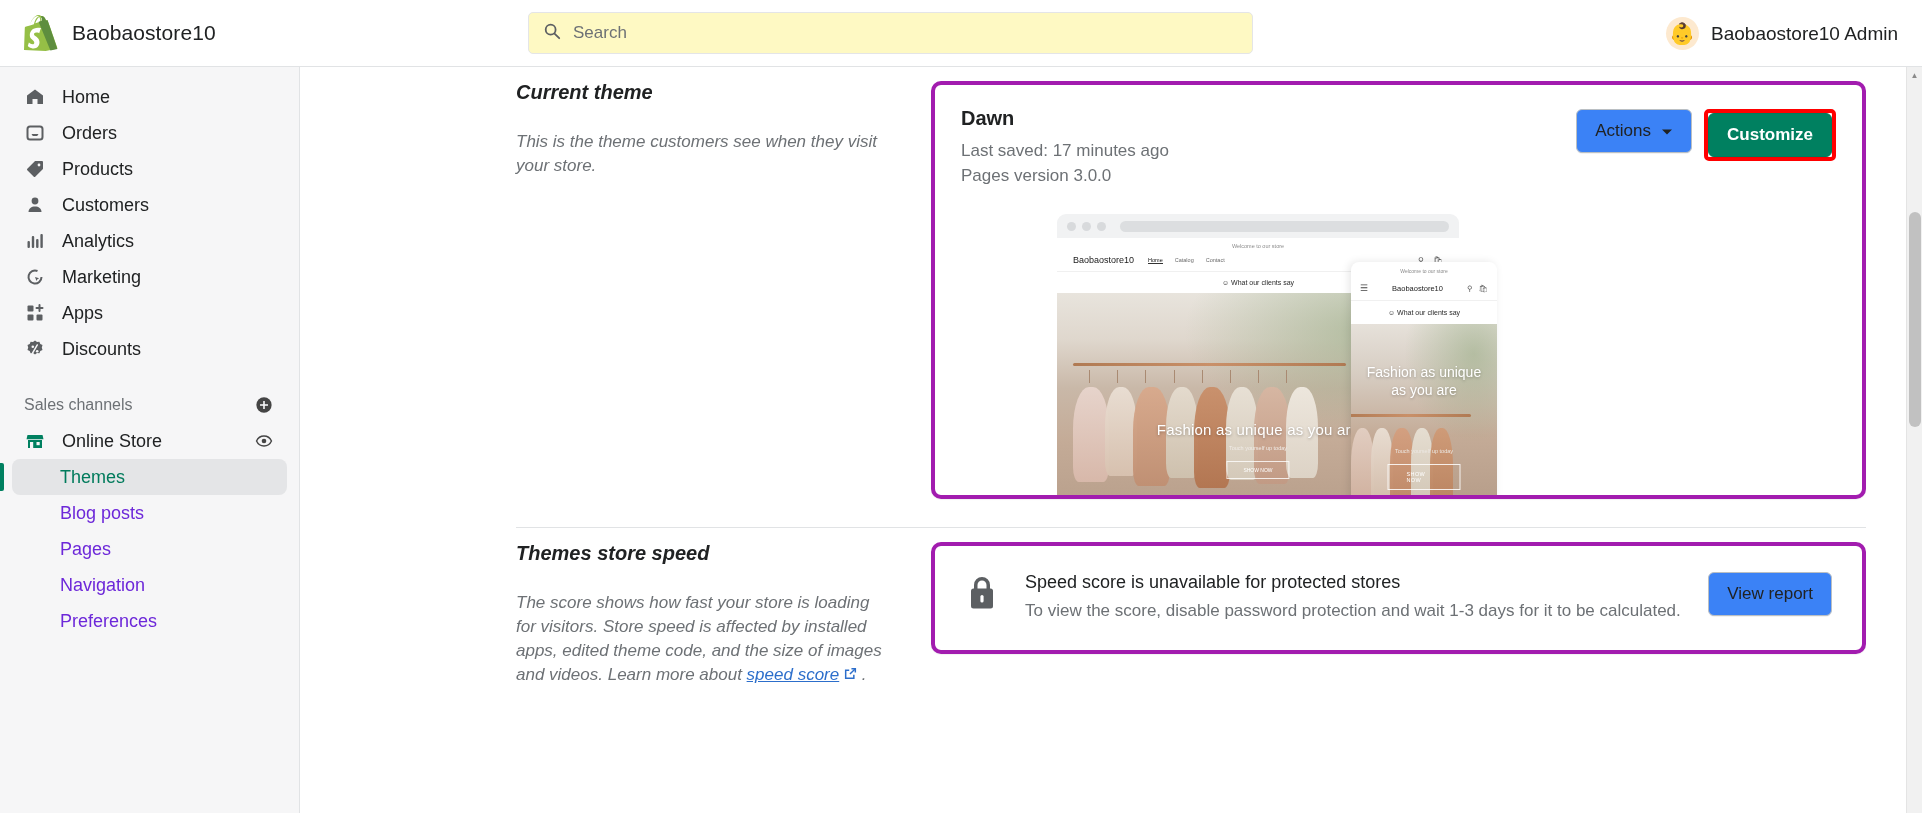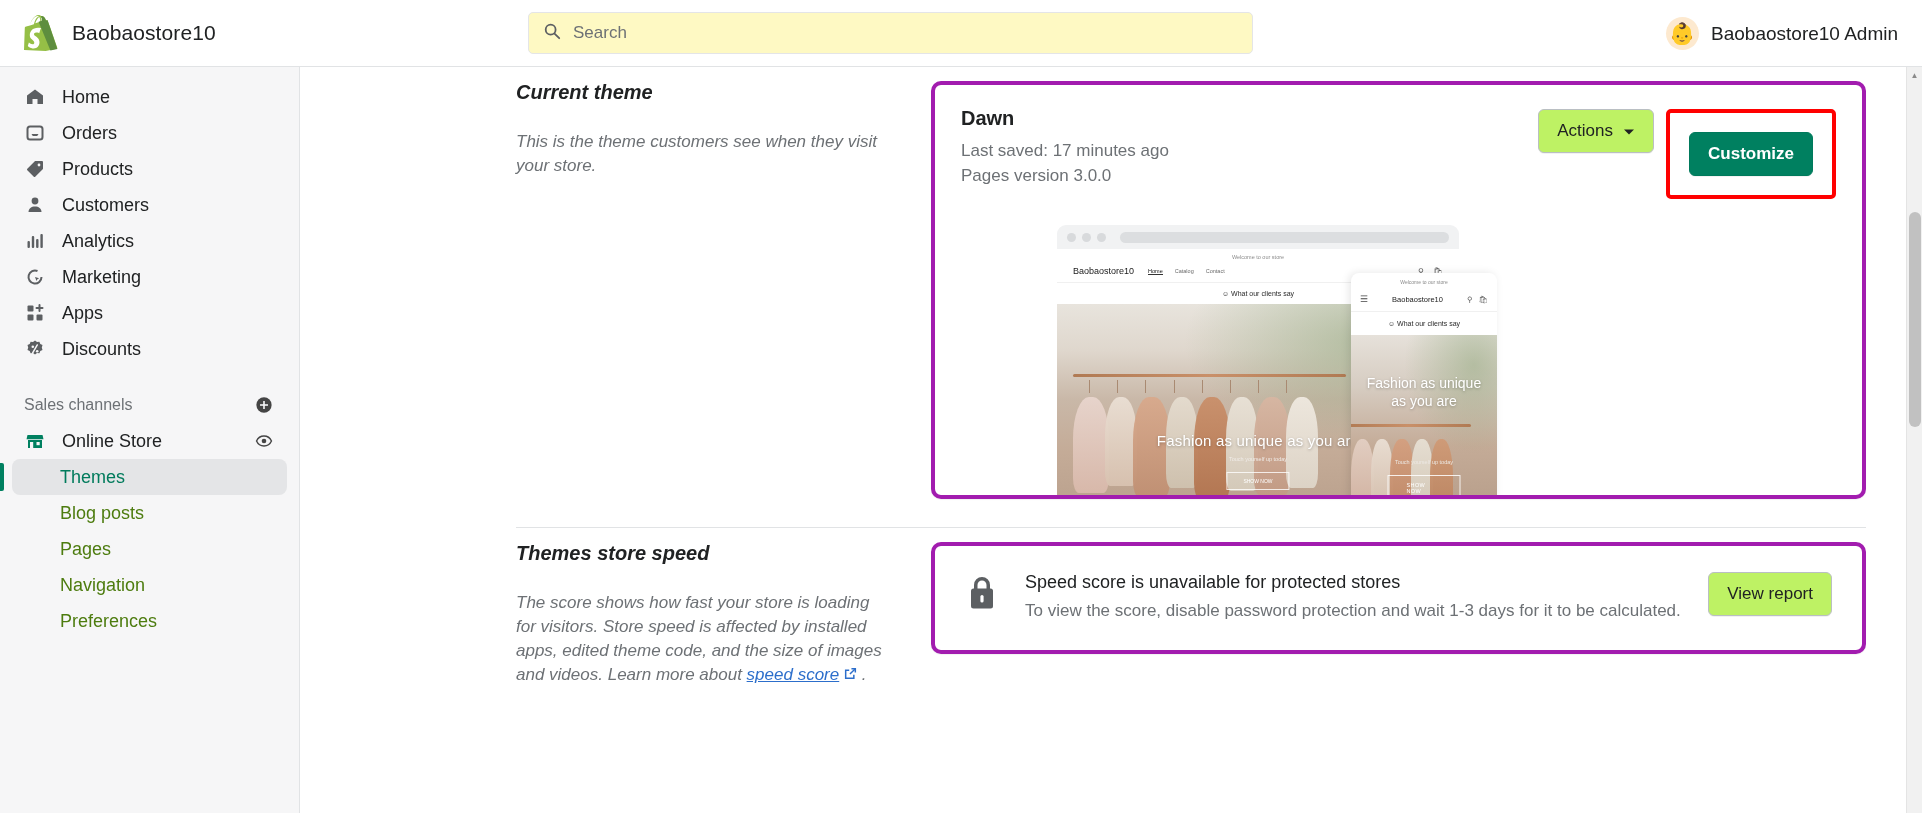--- a/index.html
+++ b/index.html
@@ -73,21 +73,21 @@
     display: flex; align-items: center; justify-content: space-between;
     margin: 24px 24px 4px 24px; height: 28px;
   }
   .section-head .lbl { font-size: 16px; color: #6d7175; }
 
   .sub-item {
     display: flex; align-items: center;
     height: 36px; margin: 0 12px; padding-left: 48px;
     border-radius: 8px; cursor: pointer; position: relative;
   }
-  .sub-item .lbl { font-size: 18px; color: #4d7c0f; }
+  .sub-item .lbl { font-size: 18px; color: #6d28d9; }
   .sub-item.active { background: #e4e5e7; }
   .sub-item.active .lbl { color: #007b5c; font-weight: 500; }
   .sub-item.active::before {
     content: ""; position: absolute; left: -12px; top: 4px;
     width: 4px; height: 28px; background: #008060; border-radius: 0 2px 2px 0;
   }
 
   .icon-btn { width: 22px; height: 22px; cursor: pointer; display:flex; align-items:center; justify-content:center;}
 
   
@@ -117,30 +117,30 @@
   .theme-card { padding: 22px 26px 0 26px; height: 418px; position: relative; overflow: hidden; }
 
   .theme-head { display: flex; justify-content: space-between; align-items: flex-start; }
   .theme-name { font-size: 20px; color: #202223; font-weight: 600; margin-bottom: 9px; }
   .theme-meta { font-size: 17px; color: #6d7175; line-height: 1.45; }
 
   .btns { display: flex; gap: 12px; align-items: flex-start; padding-top: 2px; }
   .btn {
     height: 44px; padding: 0 18px; border-radius: 6px;
     display: flex; align-items: center; gap: 10px;
-    font-size: 17px; cursor: pointer; background: #bef264;
+    font-size: 17px; cursor: pointer; background: #3b82f6;
     border: 1px solid #babfc3; color: #202223;
     box-shadow: 0 1px 0 rgba(0,0,0,.05);
   }
   .btn-primary {
     background: #008060; border: 1px solid #007a5c; color: #ffffff;
     font-weight: 600;
   }
   .highlight-box {
-    border: 4px solid #ff0000; border-radius: 5px; padding: 19px;
+    border: 4px solid #ff0000; border-radius: 5px; padding: 0;
     display: inline-block;
   }
 
   
   .preview-wrap { position: relative; margin-top: 26px; height: 330px; }
   .desktop-frame {
     position: absolute; left: 96px; top: 0;
     width: 402px; height: 320px;
     background: #f1f2f3; border-radius: 9px 9px 0 0;
     overflow: hidden;

